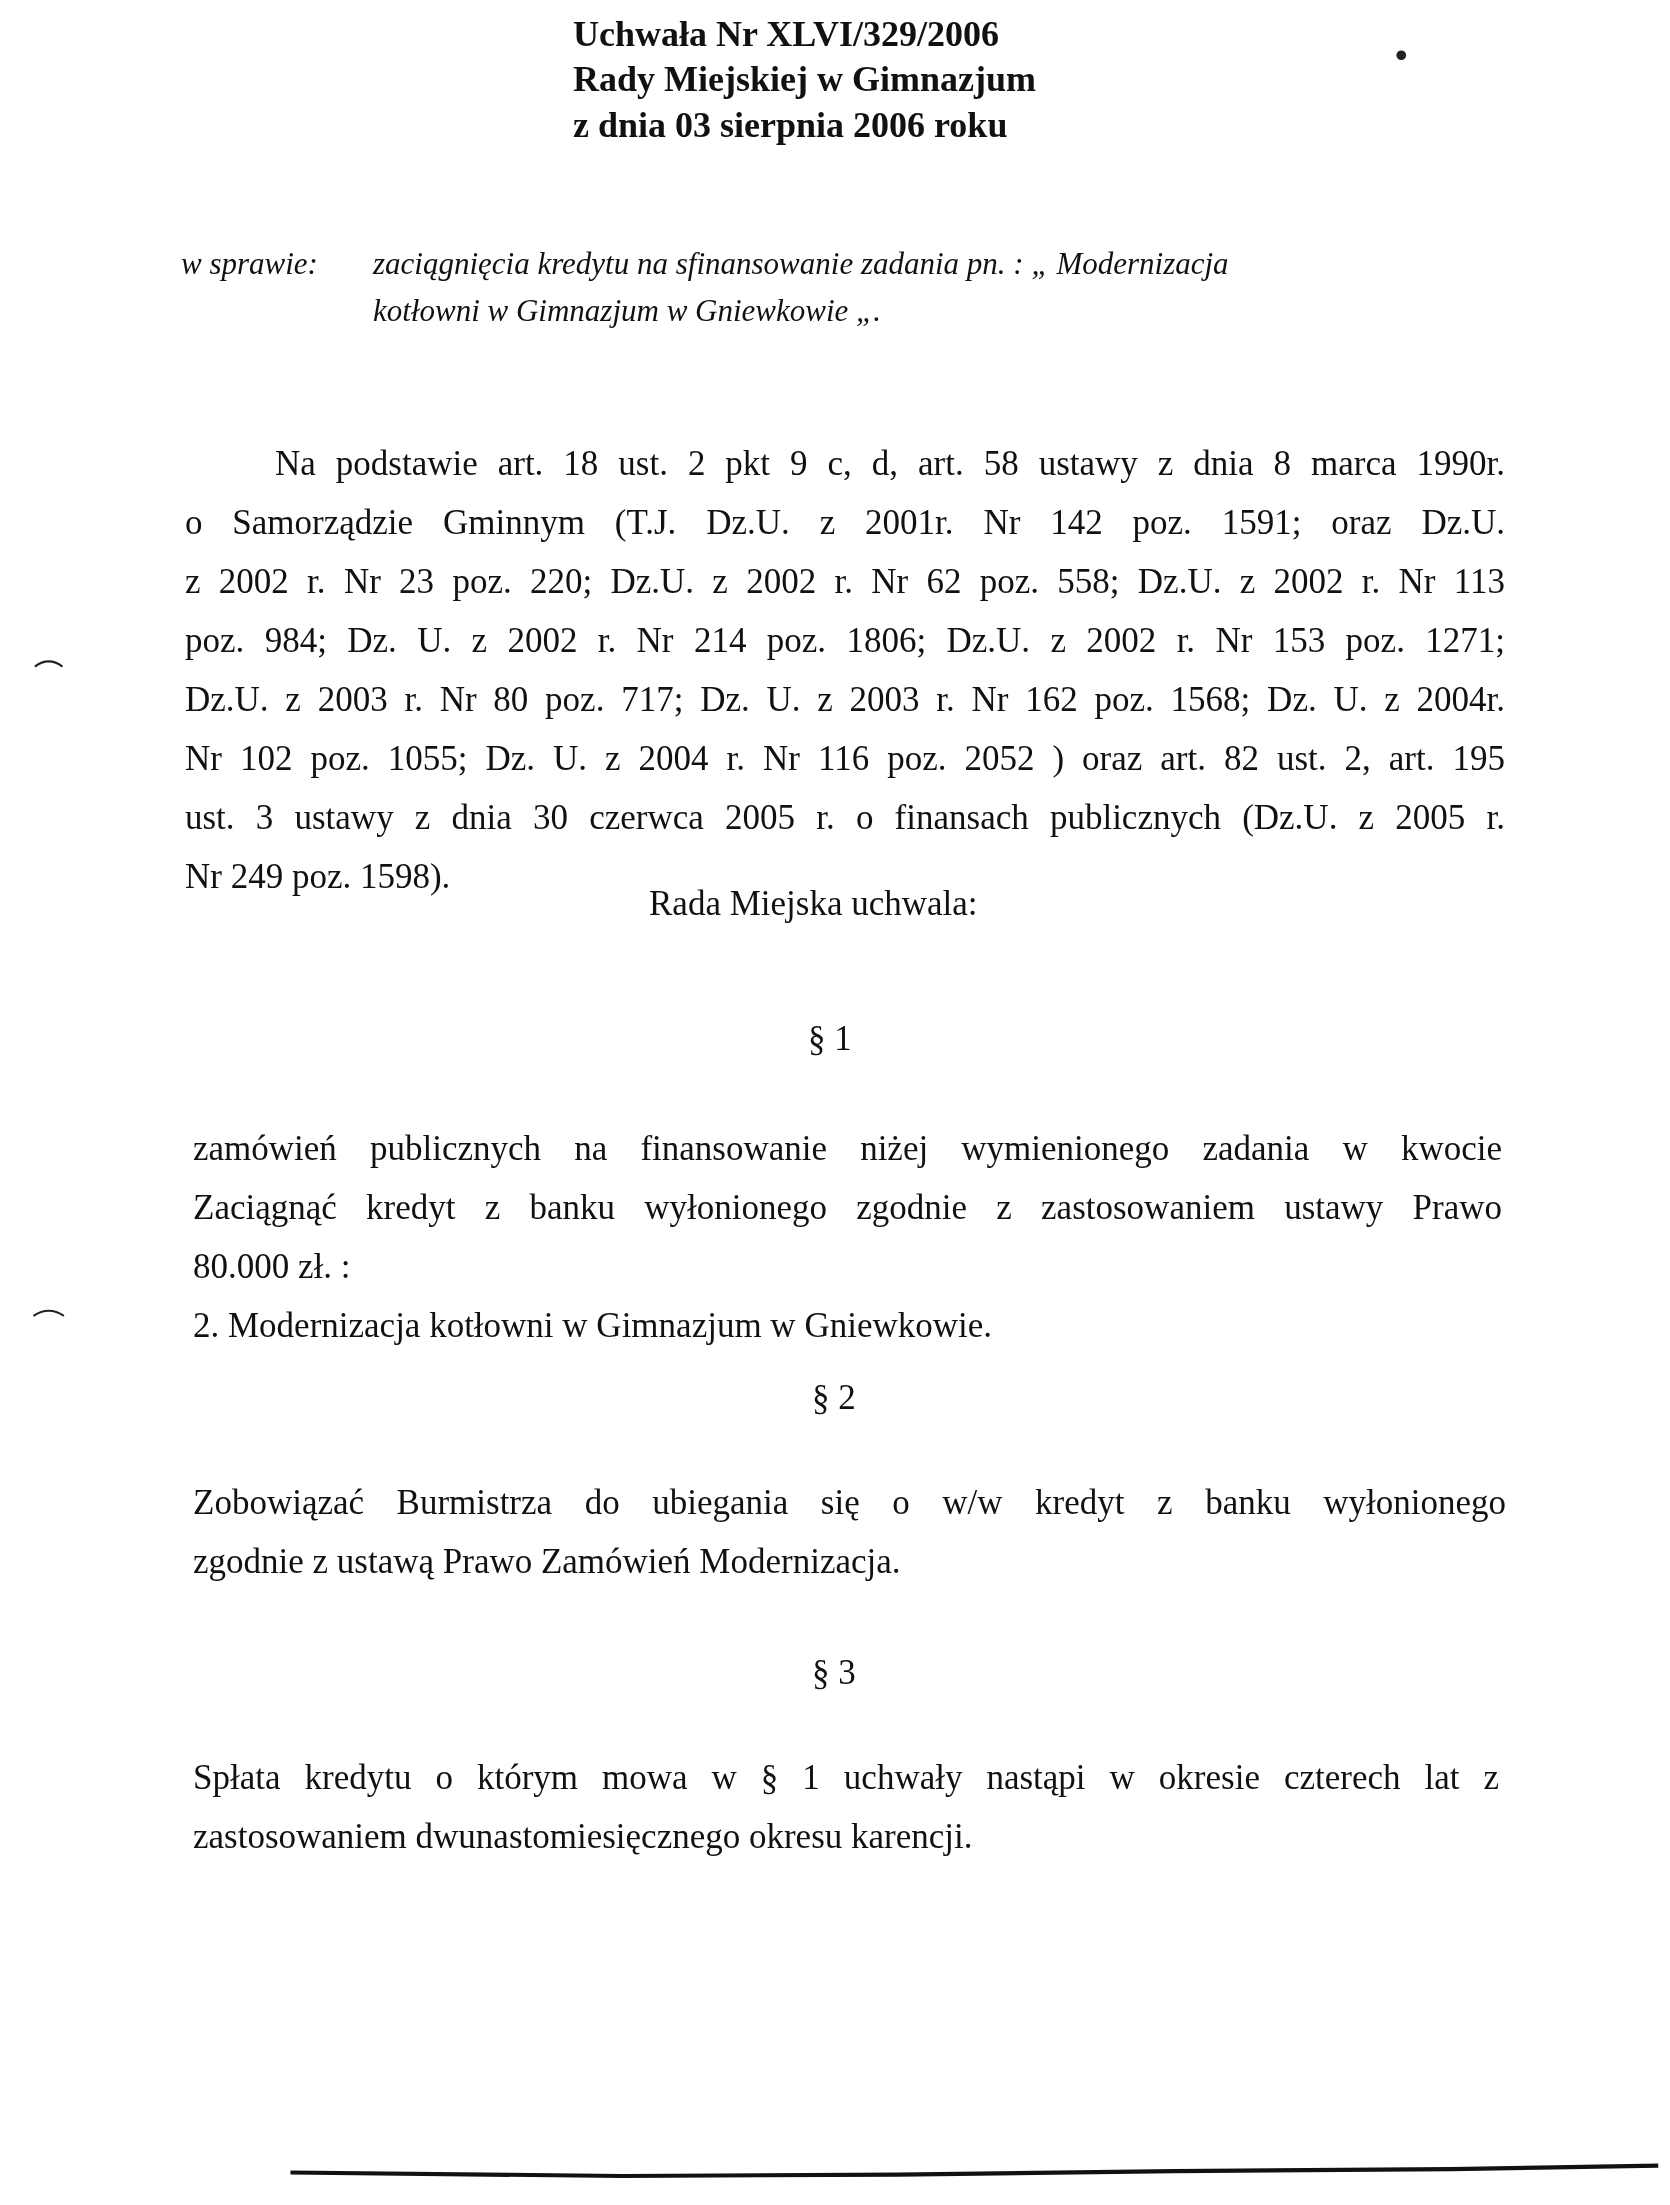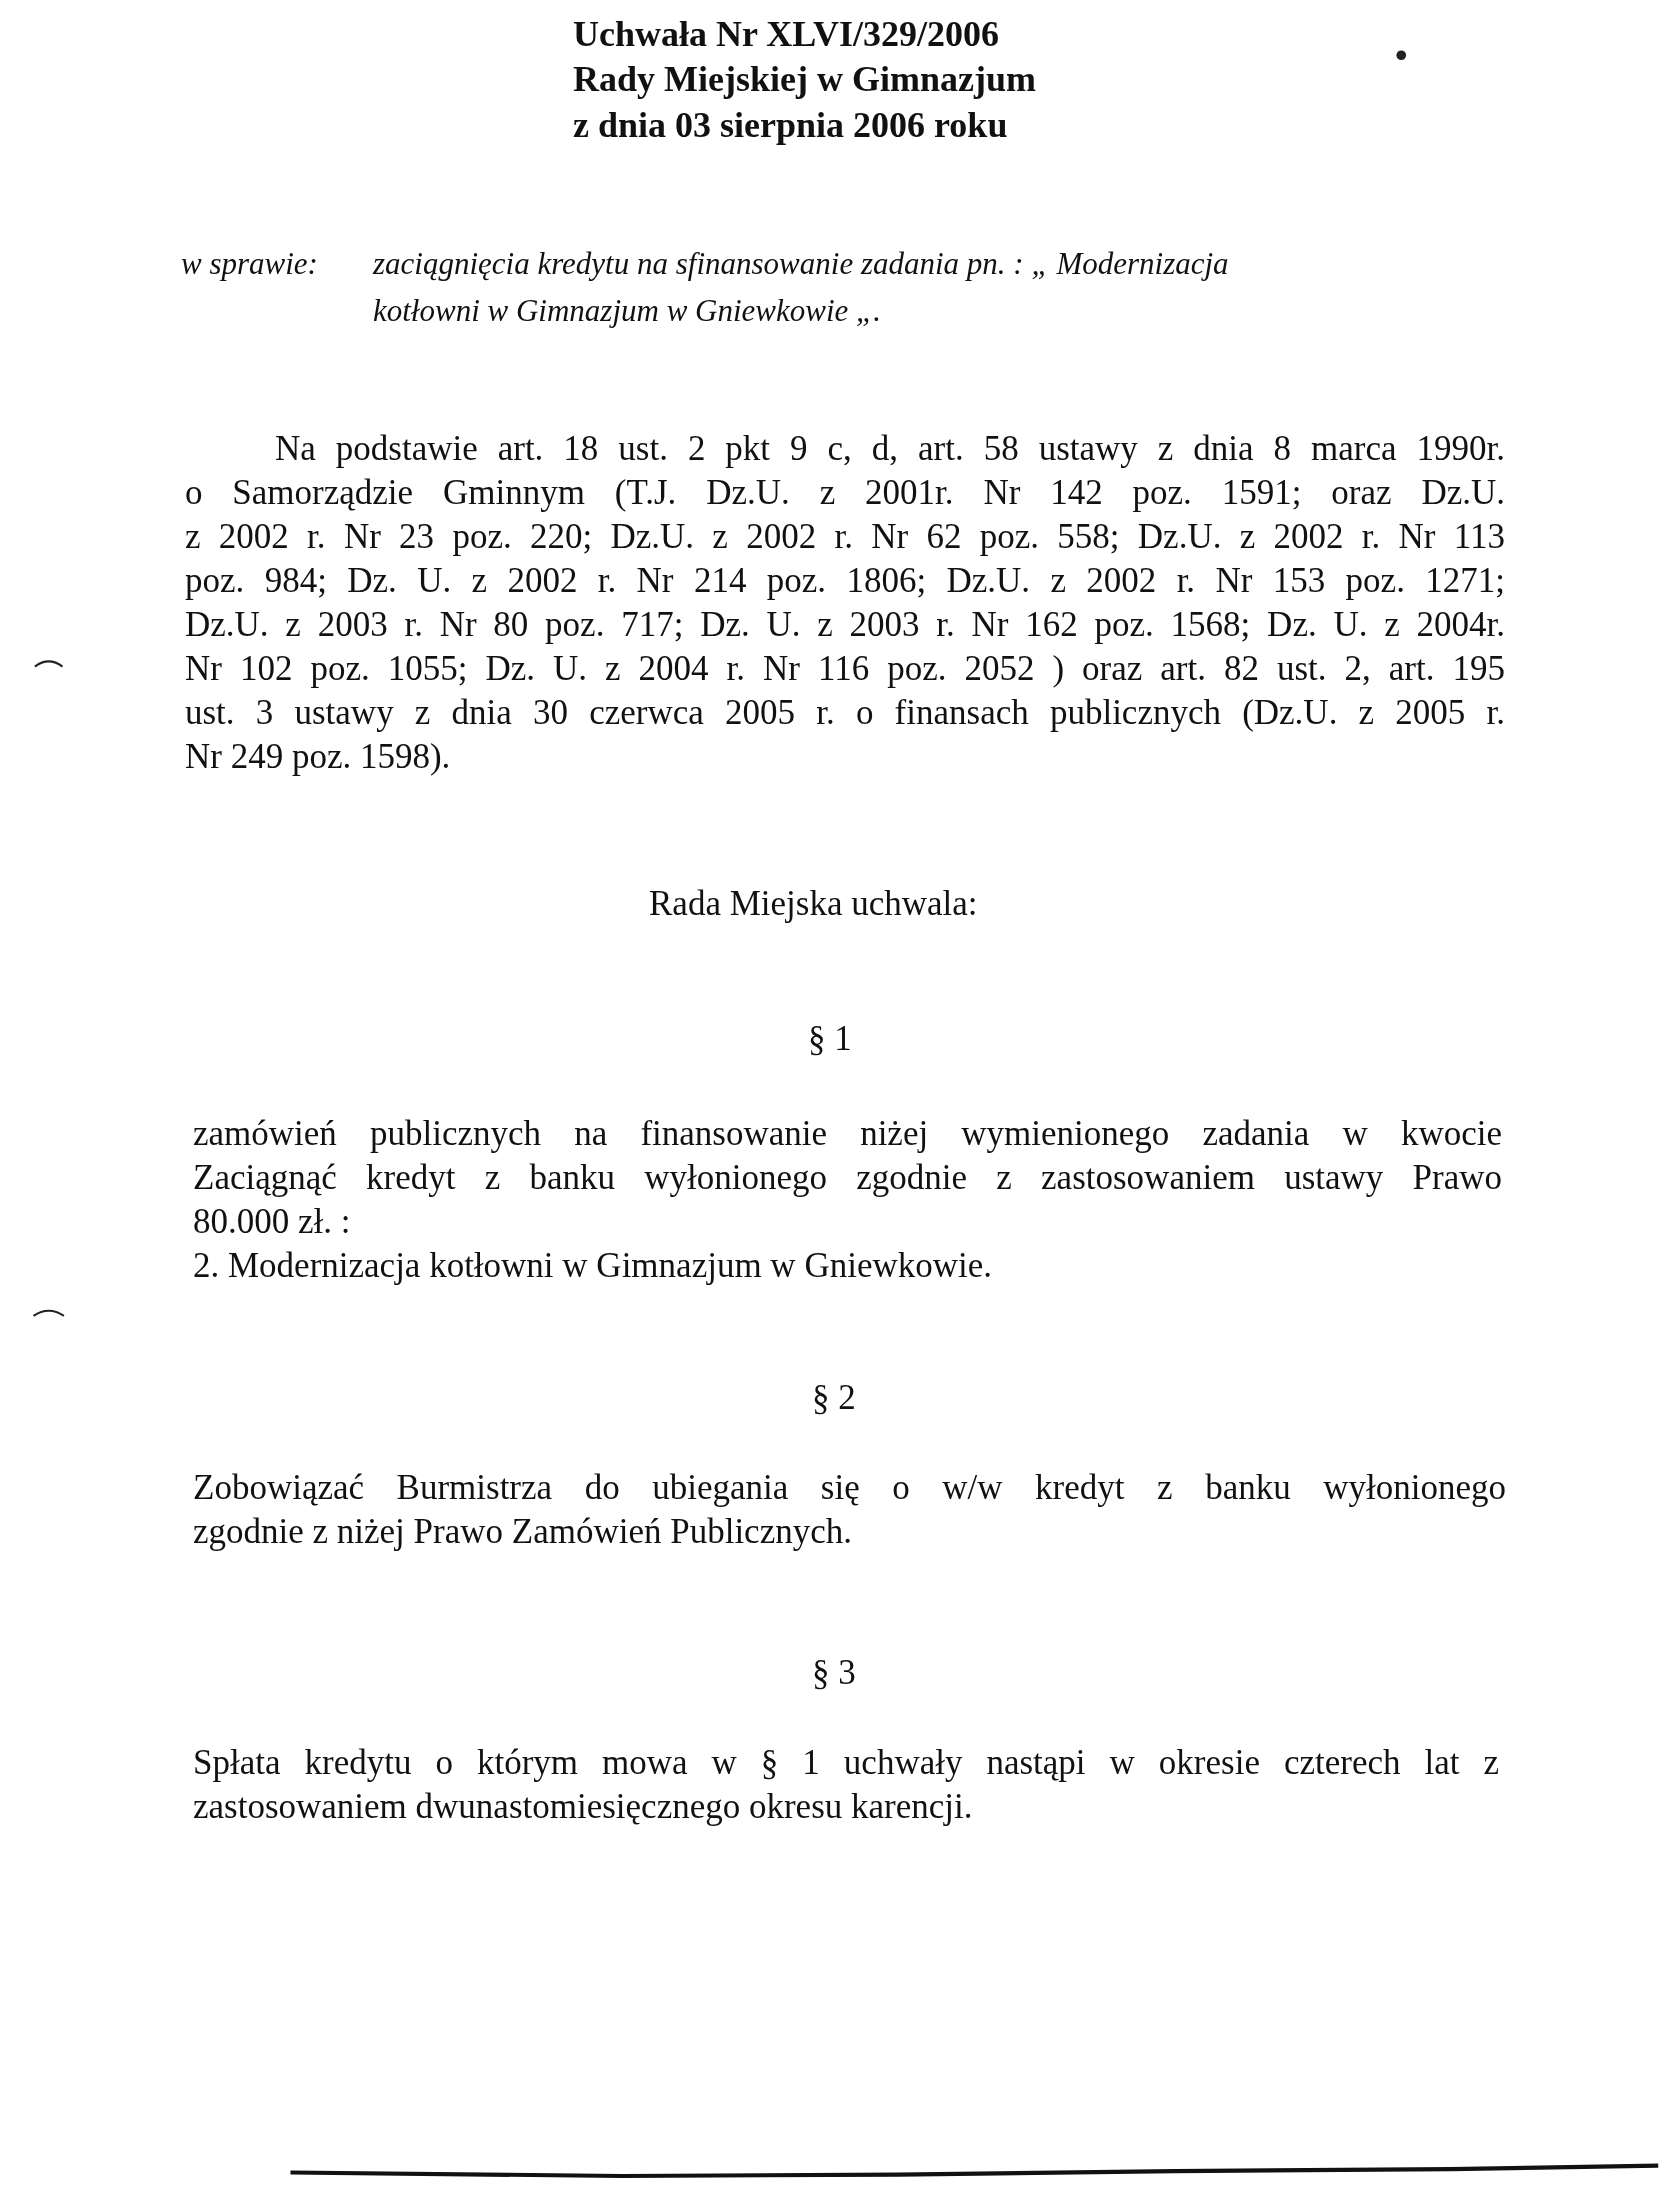--- a/index.html
+++ b/index.html
@@ -13,21 +13,21 @@
     left: 0; width: 1671px; text-align: left;
     font-weight: bold; font-size: 36px; line-height: 41px; white-space: nowrap;
   }
   .subject {
     font-style: italic; font-size: 31px; line-height: 43px; white-space: nowrap;
   }
   .body-text {
     font-size: 35px; line-height: 44px;
     left: 185px; width: 1320px; text-align: justify;
   }
-  .line { white-space: nowrap; text-align: justify; text-align-last: justify; display: block; }
+  .line { white-space: nowrap; text-align: justify; text-align-last: justify; display: block; margin-top: 15px; }
   .line.last { text-align-last: left; }
   .bold { font-weight: normal; }
 </style>
 </head>
 <body>
 
 <div class="abs hdr" style="top:14px; left:573px; width:auto;">Uchwała Nr XLVI/329/2006</div>
 <div class="abs hdr" style="top:59px; left:573px; width:auto;">Rady Miejskiej w Gimnazjum</div>
 <div class="abs hdr" style="top:105px; left:573px; width:auto;text-align:center;">z dnia 03 sierpnia 2006 roku</div>
 
@@ -52,21 +52,21 @@
 <div class="abs body-text" style="top:1112px; left:193px; width:1309px;">
   <span class="line">zamówień publicznych na finansowanie niżej wymienionego zadania w kwocie</span>
   <span class="line">Zaciągnąć kredyt z banku wyłonionego zgodnie z zastosowaniem ustawy Prawo</span>
   <span class="line last bold">80.000 zł. :</span>
   <span class="line last">2.  Modernizacja kotłowni w Gimnazjum w Gniewkowie.</span>
 </div>
 
 <div class="abs" style="top:1378px; left:812px; font-size:35px;">§ 2</div>
 <div class="abs body-text" style="top:1466px; left:193px; width:1313px;">
   <span class="line">Zobowiązać Burmistrza do ubiegania się o w/w kredyt  z banku wyłonionego</span>
-  <span class="line last">zgodnie z niżej Prawo Zamówień Publicznych.</span>
+  <span class="line last">zgodnie z ustawą Prawo Zamówień Modernizacja.</span>
 </div>
 
 <div class="abs" style="top:1653px; left:812px; font-size:35px;">§ 3</div>
 <div class="abs body-text" style="top:1741px; left:193px; width:1306px;">
   <span class="line">Spłata kredytu o którym mowa w § 1 uchwały nastąpi w okresie czterech  lat z</span>
   <span class="line last">zastosowaniem dwunastomiesięcznego okresu karencji.</span>
 </div>
 
 <svg class="abs" style="top:0; left:0;" width="1671" height="2205" viewBox="0 0 2418 3192">
   <path d="M50 965 Q70 950 90 965" stroke="#222" stroke-width="3" fill="none"></path>

